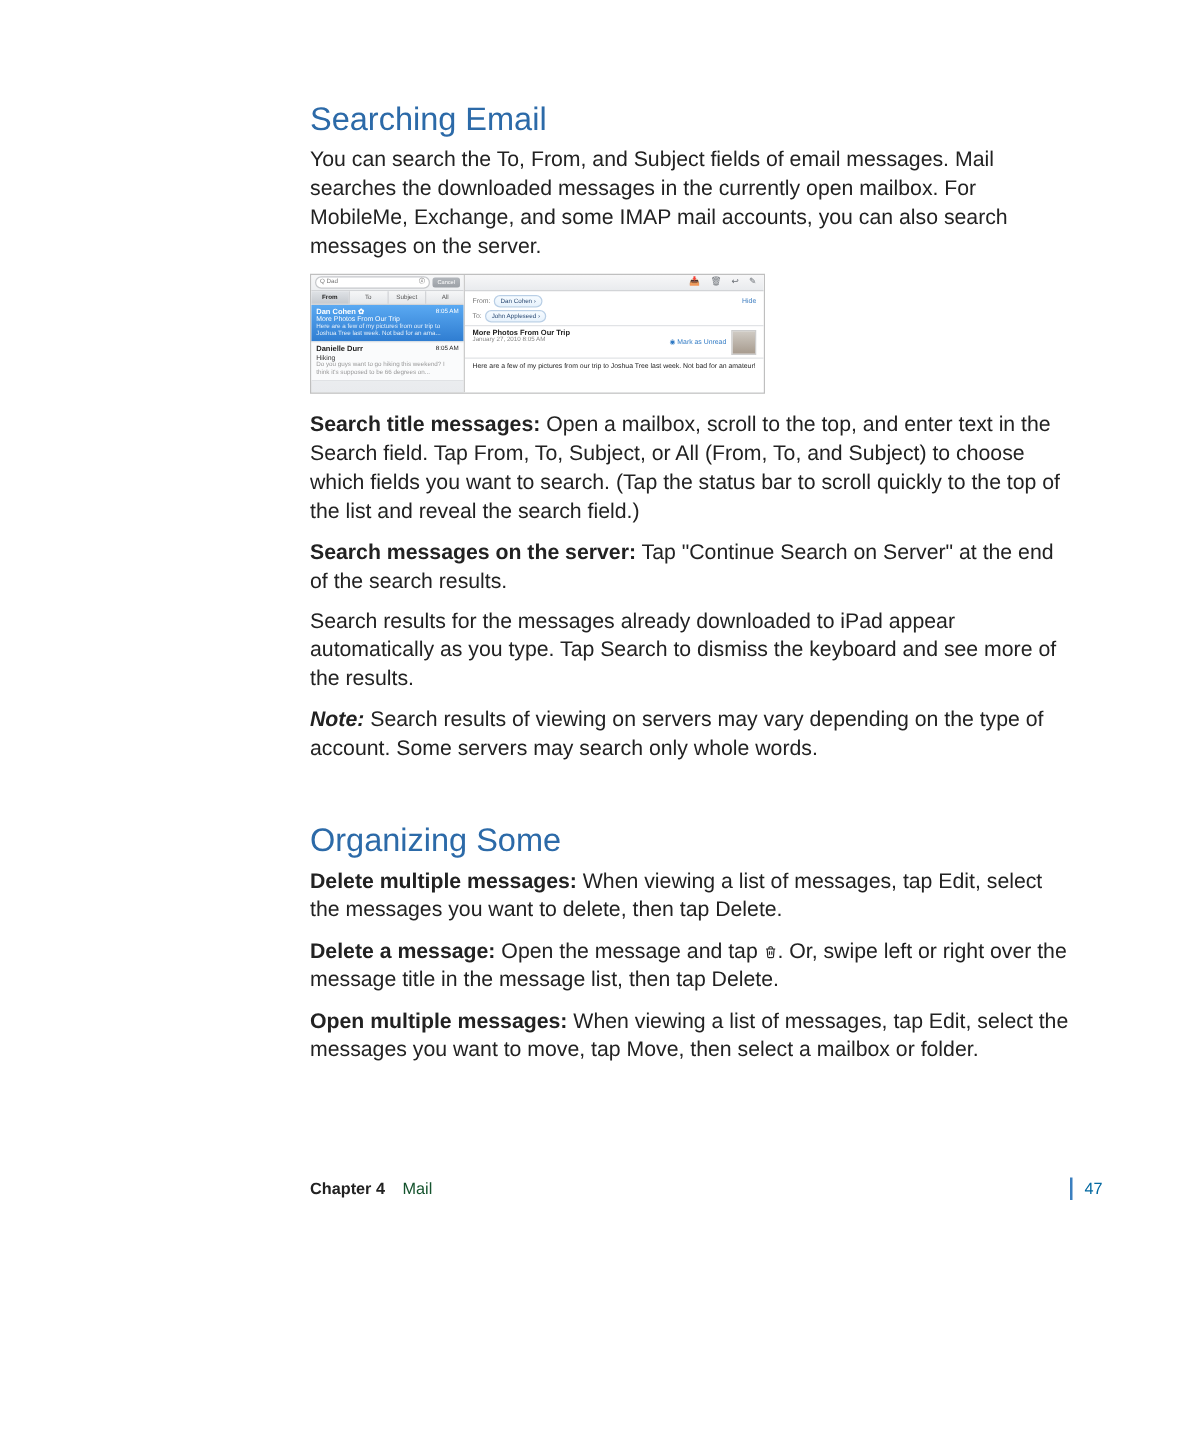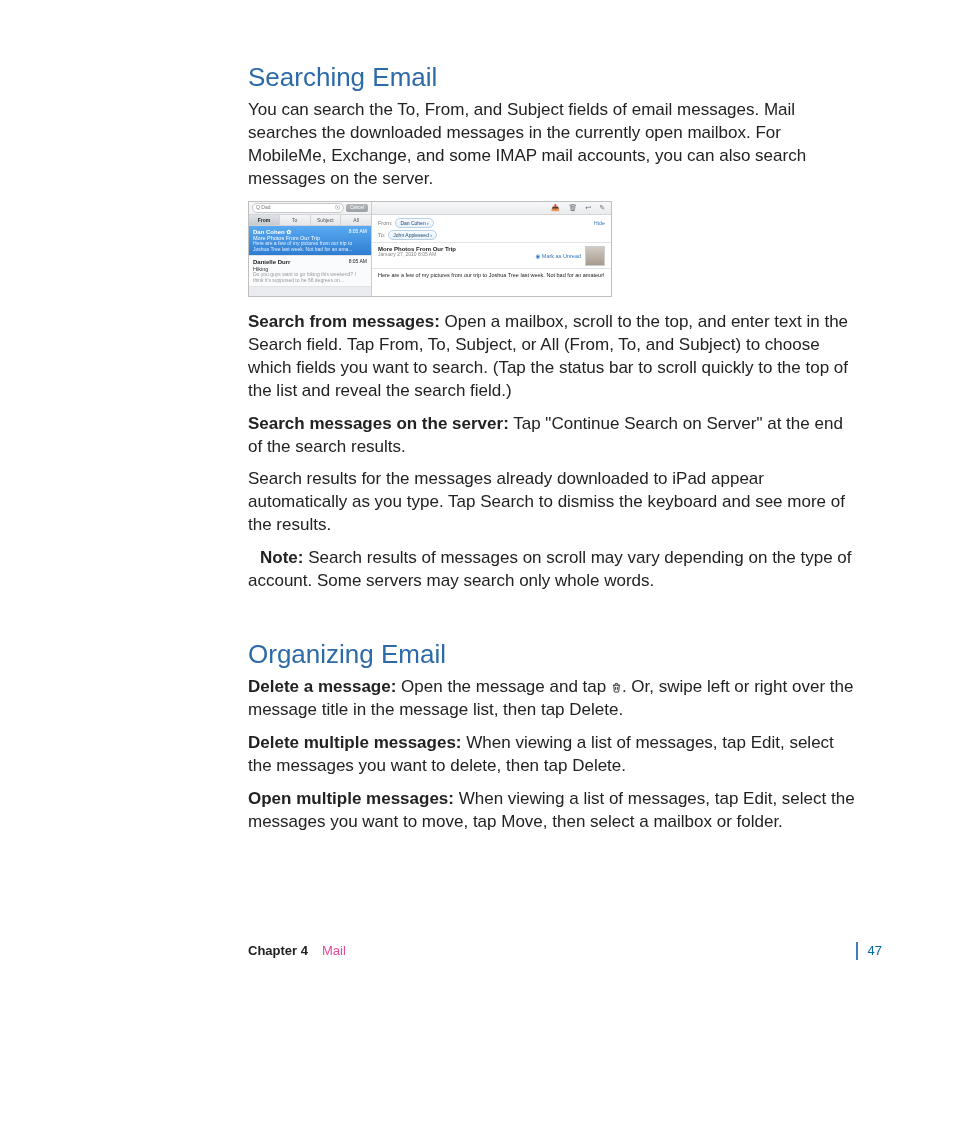--- a/index.html
+++ b/index.html
@@ -9,37 +9,37 @@
     font-family: "Myriad Pro", "Segoe UI", "Helvetica Neue", Arial, sans-serif;
     color: #222;
     font-size: 17px;
     line-height: 1.35;
   }
   .page {
     width: 954px;
     height: 1000px;
     position: relative;
     box-sizing: border-box;
-    padding: 60px 96px 0 248px;
+    padding: 78px 96px 0 248px;
   }
   h2.section-heading {
     color: #2c6aa8;
     font-weight: 400;
     font-size: 26px;
     margin: 0 0 4px 0;
   }
   p {
     margin: 0 0 10px 0;
   }
   .bold-run {
     font-weight: 700;
   }
   .italic-run {
+    font-style: italic;
     font-weight: 700;
-    margin-left: 12px;
   }
   .spacer-xl { height: 34px; }
   
   .mock {
     width: 362px;
     height: 94px;
     border: 1px solid #bfbfbf;
     margin: 6px 0 14px 0;
     overflow: hidden;
     font-size: 6px;
@@ -158,21 +158,21 @@
   .footer{
     position:absolute;
     bottom:40px;
     left:248px;
     right:72px;
     display:flex;
     align-items:center;
     font-size:13px;
   }
   .footer .chap{ font-weight:700; color:#222; margin-right:14px;text-align:right;}
-  .footer .chapname{ color:#ec4899; }
+  .footer .chapname{ color:#14532d; }
   .footer .pnum{
     margin-left:auto;
     padding-left:10px;
     border-left:2px solid #3b7fbf;
     color:#0369a1;
     font-weight:400;
   }
 </style>
 </head>
 <body>
@@ -240,45 +240,45 @@
           <div class="subj-d">January 27, 2010 8:05 AM</div>
         </div>
         <span class="unread-link">◉ Mark as Unread</span>
         <div class="avatar-mock"></div>
       </div>
       <div class="body-prev">Here are a few of my pictures from our trip to Joshua Tree last week. Not bad for an amateur!</div>
     </div>
   </div>
 
   <p>
-    <span class="bold-run">Search from messages:</span><span>  Open a mailbox, scroll to the top, and enter text in the Search field. Tap From, To, Subject, or All (From, To, and Subject) to choose which fields you want to search. (Tap the status bar to scroll quickly to the top of the list and reveal the search field.)</span>
+    <span class="bold-run">Search title messages:</span><span>  Open a mailbox, scroll to the top, and enter text in the Search field. Tap From, To, Subject, or All (From, To, and Subject) to choose which fields you want to search. (Tap the status bar to scroll quickly to the top of the list and reveal the search field.)</span>
   </p>
 
   <p>
     <span class="bold-run">Search messages on the server:</span><span>  Tap "Continue Search on Server" at the end of the search results.</span>
   </p>
 
   <p>Search results for the messages already downloaded to iPad appear automatically as you type. Tap Search to dismiss the keyboard and see more of the results.</p>
 
   <p>
-    <span class="italic-run">Note:</span><span>  Search results of messages on scroll may vary depending on the type of account. Some servers may search only whole words.</span>
+    <span class="italic-run">Note:</span><span>  Search results of viewing on servers may vary depending on the type of account. Some servers may search only whole words.</span>
   </p>
 
   <div class="spacer-xl"></div>
 
-  <h2 class="section-heading">Organizing Email</h2>
+  <h2 class="section-heading">Organizing Some</h2>
+
+  <p>
+    <span class="bold-run">Delete multiple messages:</span><span>  When viewing a list of messages, tap Edit, select the messages you want to delete, then tap Delete.</span>
+  </p>
 
   <p>
     <span class="bold-run">Delete a message:</span><span>  Open the message and tap </span><svg class="inline-icon" viewBox="0 0 24 24" fill="none" stroke="#222" stroke-width="2">
         <path d="M4 7h16M9 7V5a2 2 0 0 1 2-2h2a2 2 0 0 1 2 2v2M6 7l1 13a2 2 0 0 0 2 2h6a2 2 0 0 0 2-2l1-13M10 11v6M14 11v6"></path>
       </svg><span>. Or, swipe left or right over the message title in the message list, then tap Delete.</span>
-  </p>
-
-  <p>
-    <span class="bold-run">Delete multiple messages:</span><span>  When viewing a list of messages, tap Edit, select the messages you want to delete, then tap Delete.</span>
   </p>
 
 
   <p>
     <span class="bold-run">Open multiple messages:</span><span>  When viewing a list of messages, tap Edit, select the messages you want to move, tap Move, then select a mailbox or folder.</span>
   </p>
 
   <div class="footer">
     <span class="chap">Chapter 4</span>
     <span class="chapname">Mail</span>

